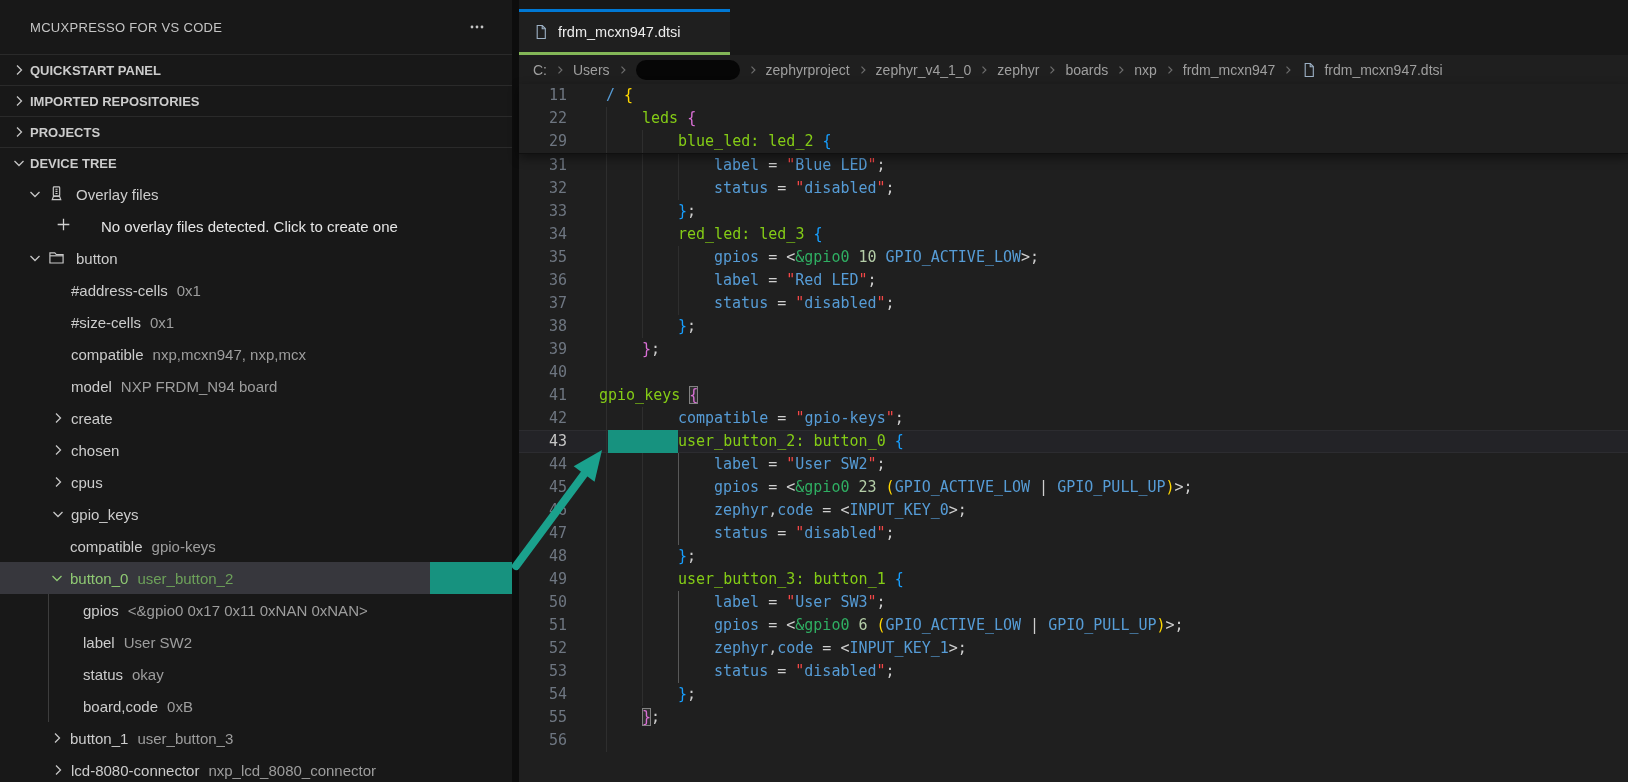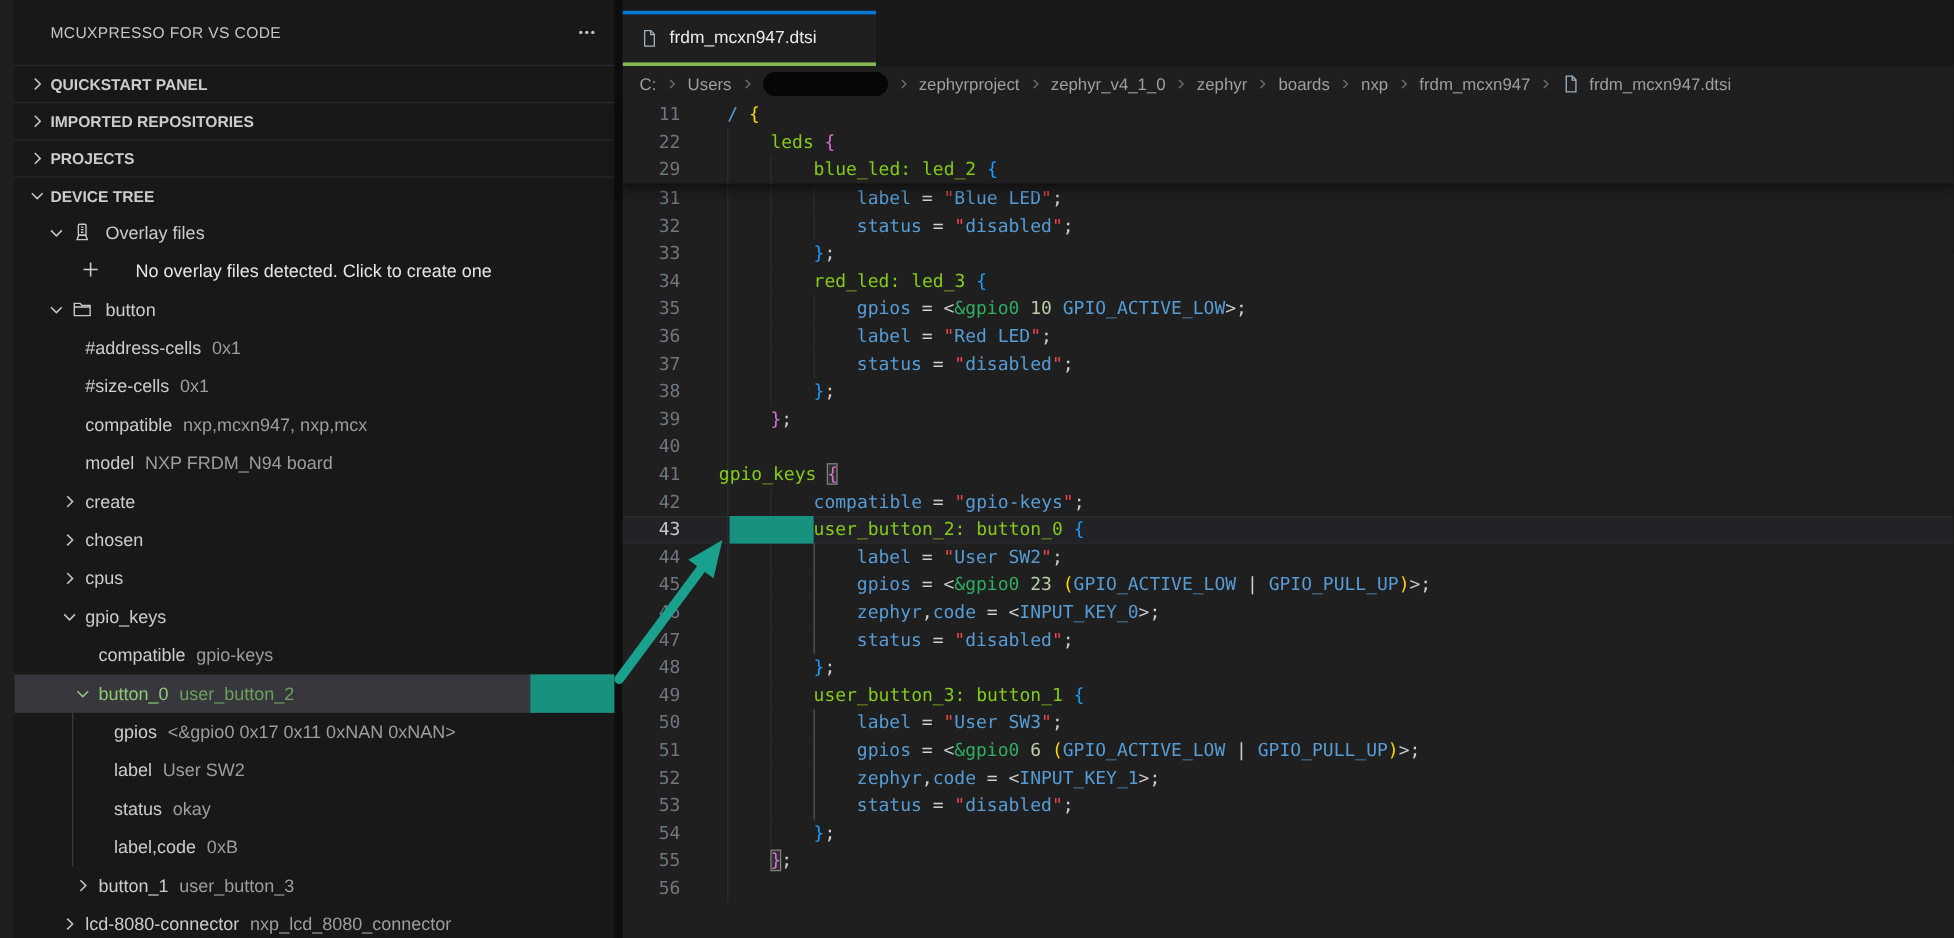--- a/index.html
+++ b/index.html
@@ -1,21 +1,21 @@
 <!DOCTYPE html>
 <html><head>
 <meta charset="utf-8">
 <style>
   html,body{margin:0;padding:0;background:#111;}
   #app{position:relative;width:1628px;height:782px;overflow:hidden;background:#1f1f1f;
        font-family:"Liberation Sans",sans-serif;-webkit-font-smoothing:antialiased;}
   :root{--blue:#0078d4;--green:#84b758;--block:#17927f;--arrow:#1aa18d;}
 
   
-  #sidebar{position:absolute;left:12px;top:0;width:512px;height:782px;background:#181818;color:#ccc;}
+  #sidebar{position:absolute;left:0;top:0;width:512px;height:782px;background:#181818;color:#ccc;}
   #divider{position:absolute;left:512px;top:0;width:7px;height:782px;background:#0d0d0d;}
   .shead{height:54px;display:flex;align-items:center;padding:0 22px 0 30px;box-sizing:border-box;}
   .stitle{font-size:13px;color:#c5c5c5;letter-spacing:.3px;flex:1;}
   .icw{display:inline-flex;align-items:center;justify-content:center;width:26px;height:16px;color:#c5c5c5;flex:none;}
   .icw svg{width:16px;height:16px;display:block;}
   .icw.down svg{transform:rotate(90deg);}
   .bigic{width:24px;height:18px;color:#c8c8c8;margin-right:4px;}
   .bigic svg{width:17px;height:17px;}
   .sect{height:30px;border-top:1px solid #2a2a2a;display:flex;align-items:center;
         font-weight:bold;font-size:13px;color:#cccccc;padding-left:8px;cursor:pointer;}
@@ -24,21 +24,21 @@
   .trow{height:32px;display:flex;align-items:center;position:relative;white-space:nowrap;}
   .trow.sel{background:#37373d;}
   .tlabel{color:#cccccc;}
   .tvalue{color:#9d9d9d;margin-left:9px;}
   .sel .tlabel{color:#8fc973;}
   .sel .tvalue{color:#6da15a;}
   .sel .icw{color:#8fc973;}
   .muted{color:#e5e5e5;}
   .sblock{position:absolute;right:0;top:0;bottom:0;width:82px;background:var(--block);}
   .tguide{position:absolute;left:48px;top:0;bottom:0;width:1px;background:#3d3d3d;}
-  .i-a{padding-left:22px;} .i-b{padding-left:33px;} .i-c{padding-left:44px;}
+  .i-a{padding-left:22px;} .i-b{padding-left:45px;} .i-c{padding-left:44px;}
   .i-d{padding-left:83px;} .i-plus{padding-left:55px;}
   .plusic{width:24px;height:20px;color:#d0d0d0;margin-right:13px;}
   .plusic svg{width:17px;height:17px;}
 
   
   #editor{position:absolute;left:519px;top:0;width:1109px;height:782px;background:#1f1f1f;}
   #tabbar{position:relative;height:55px;background:#181818;}
   #tab{position:absolute;left:0;top:9px;height:46px;width:211px;box-sizing:border-box;background:#1f1f1f;
        border-top:3px solid var(--blue);border-bottom:3px solid var(--green);
        display:flex;align-items:center;gap:9px;padding:0 14px;font-size:14.5px;color:#ececec;cursor:pointer;}
@@ -230,21 +230,21 @@
           <span class="tlabel">label</span>
           <span class="tvalue">User SW2</span>
         </div>
         <div class="trow i-d">
           <span class="tguide"></span>
           <span class="tlabel">status</span>
           <span class="tvalue">okay</span>
         </div>
         <div class="trow i-d">
           <span class="tguide"></span>
-          <span class="tlabel">label,code</span>
+          <span class="tlabel">board,code</span>
           <span class="tvalue">0xB</span>
         </div>
         <div class="trow i-c">
           <span class="icw right">
             <svg viewBox="0 0 16 16">
               <path d="M6 3.5L10.5 8 6 12.5" fill="none" stroke="currentColor" stroke-width="1.3"></path>
             </svg>
           </span>
           <span class="tlabel">button_1</span>
           <span class="tvalue">user_button_3</span>

